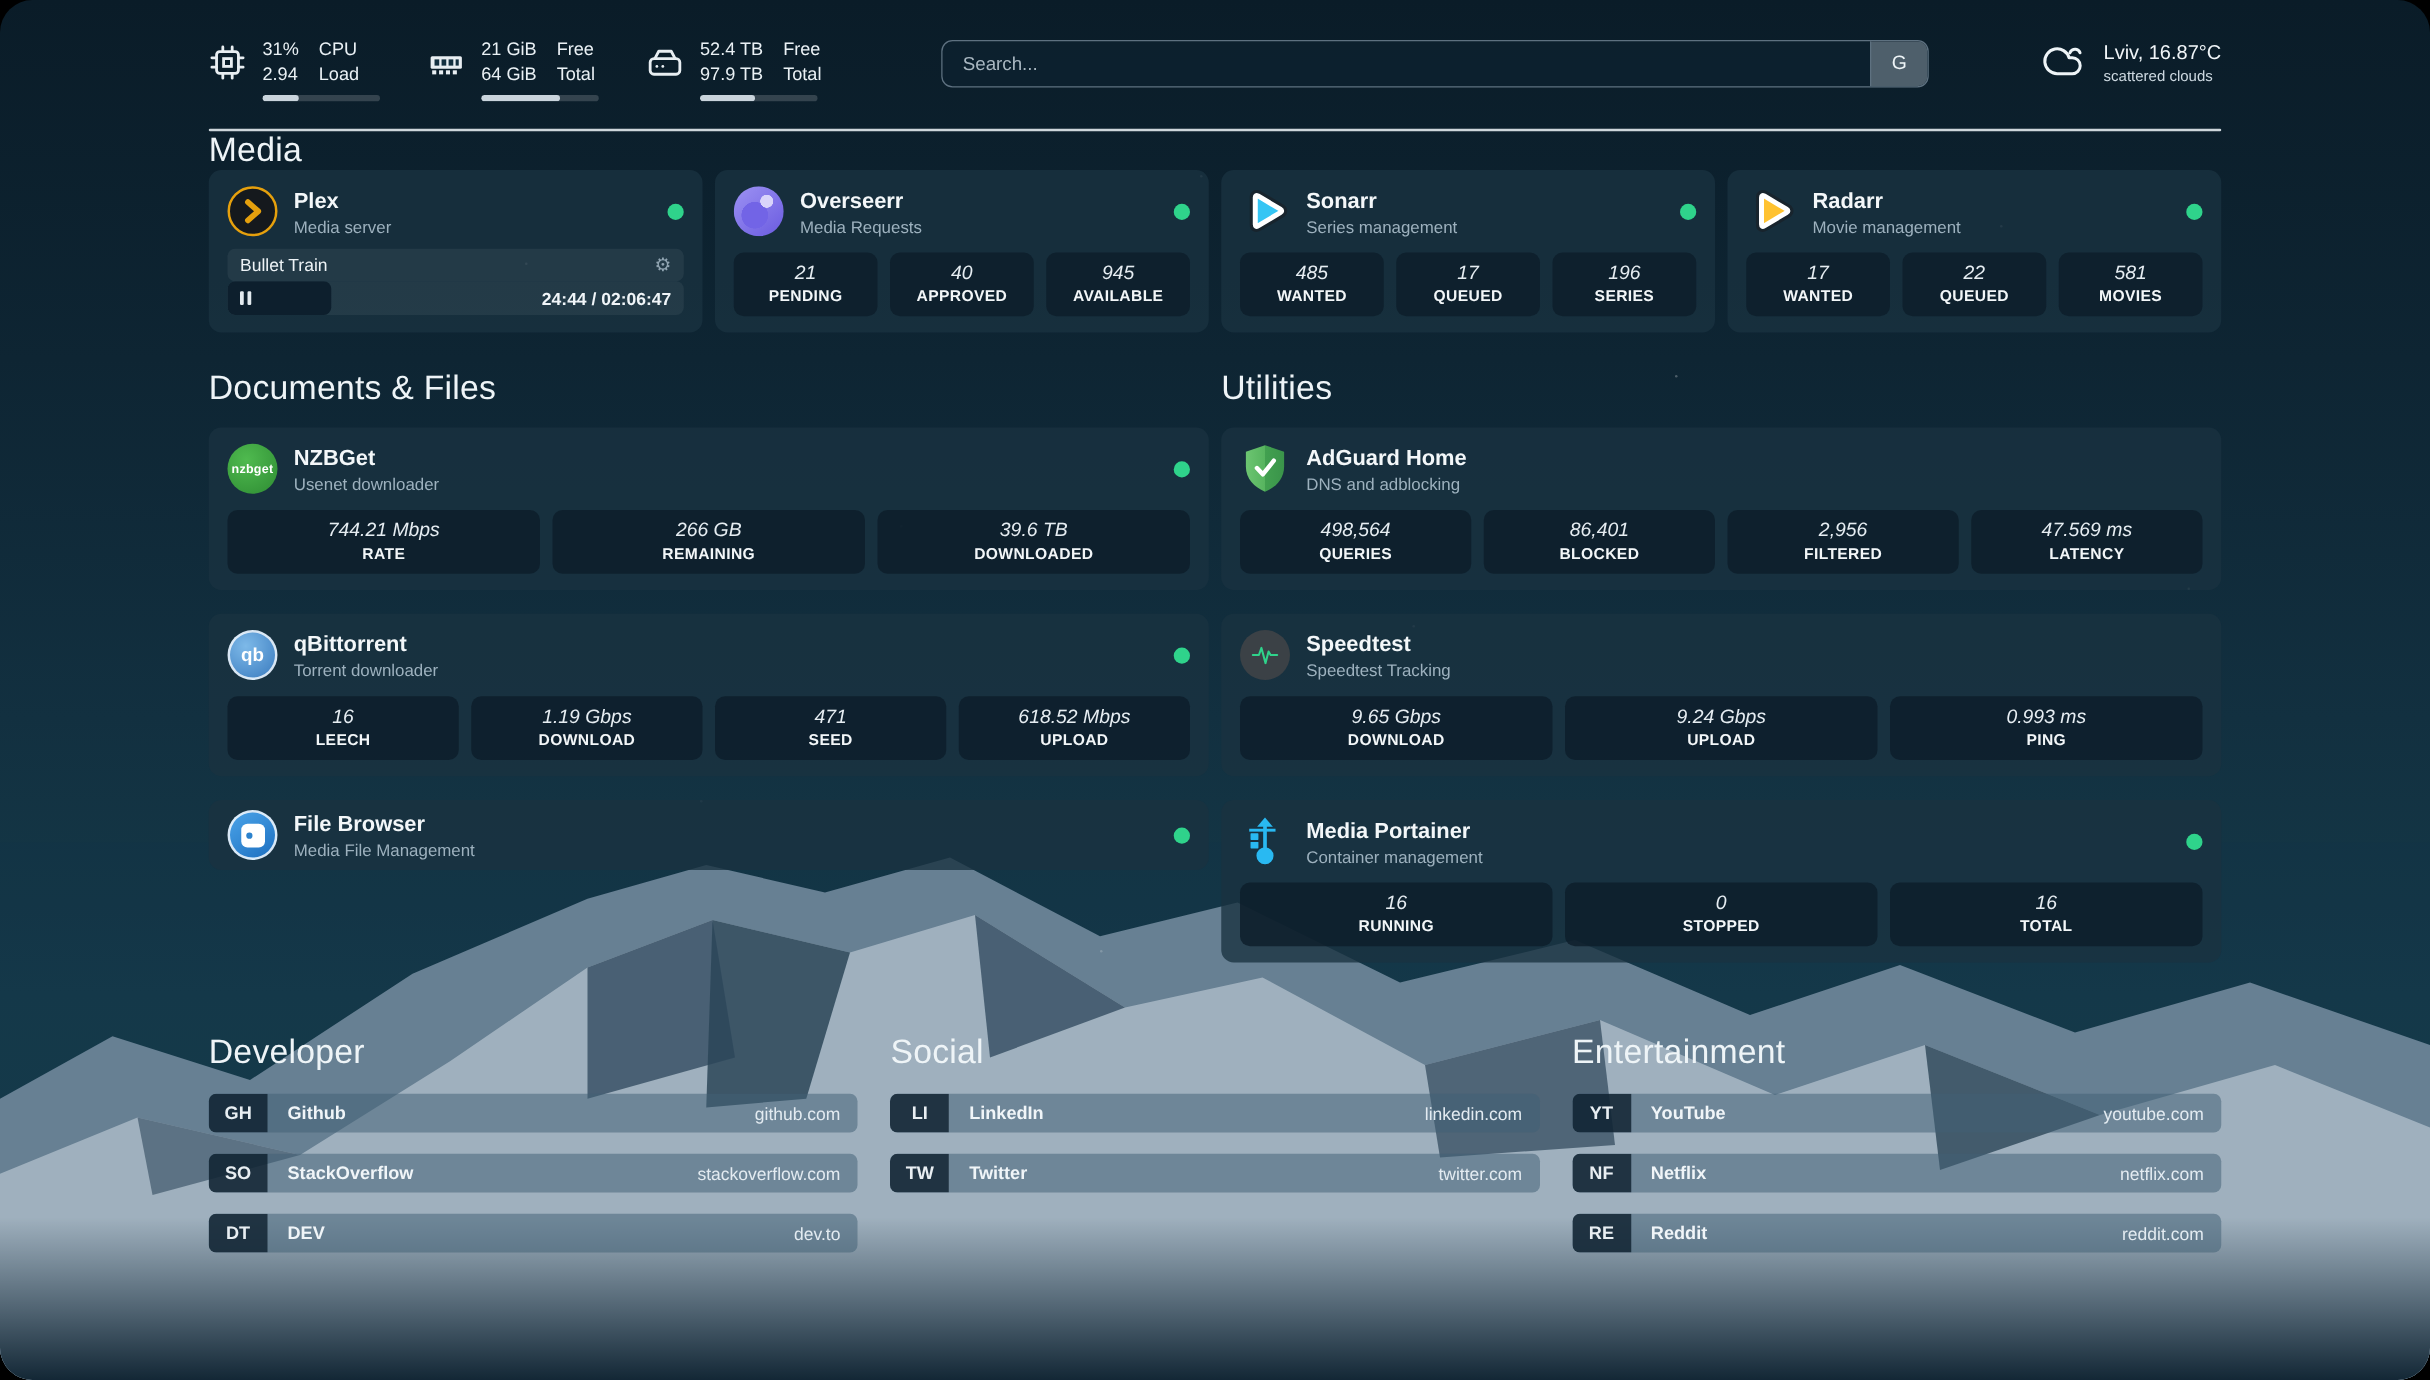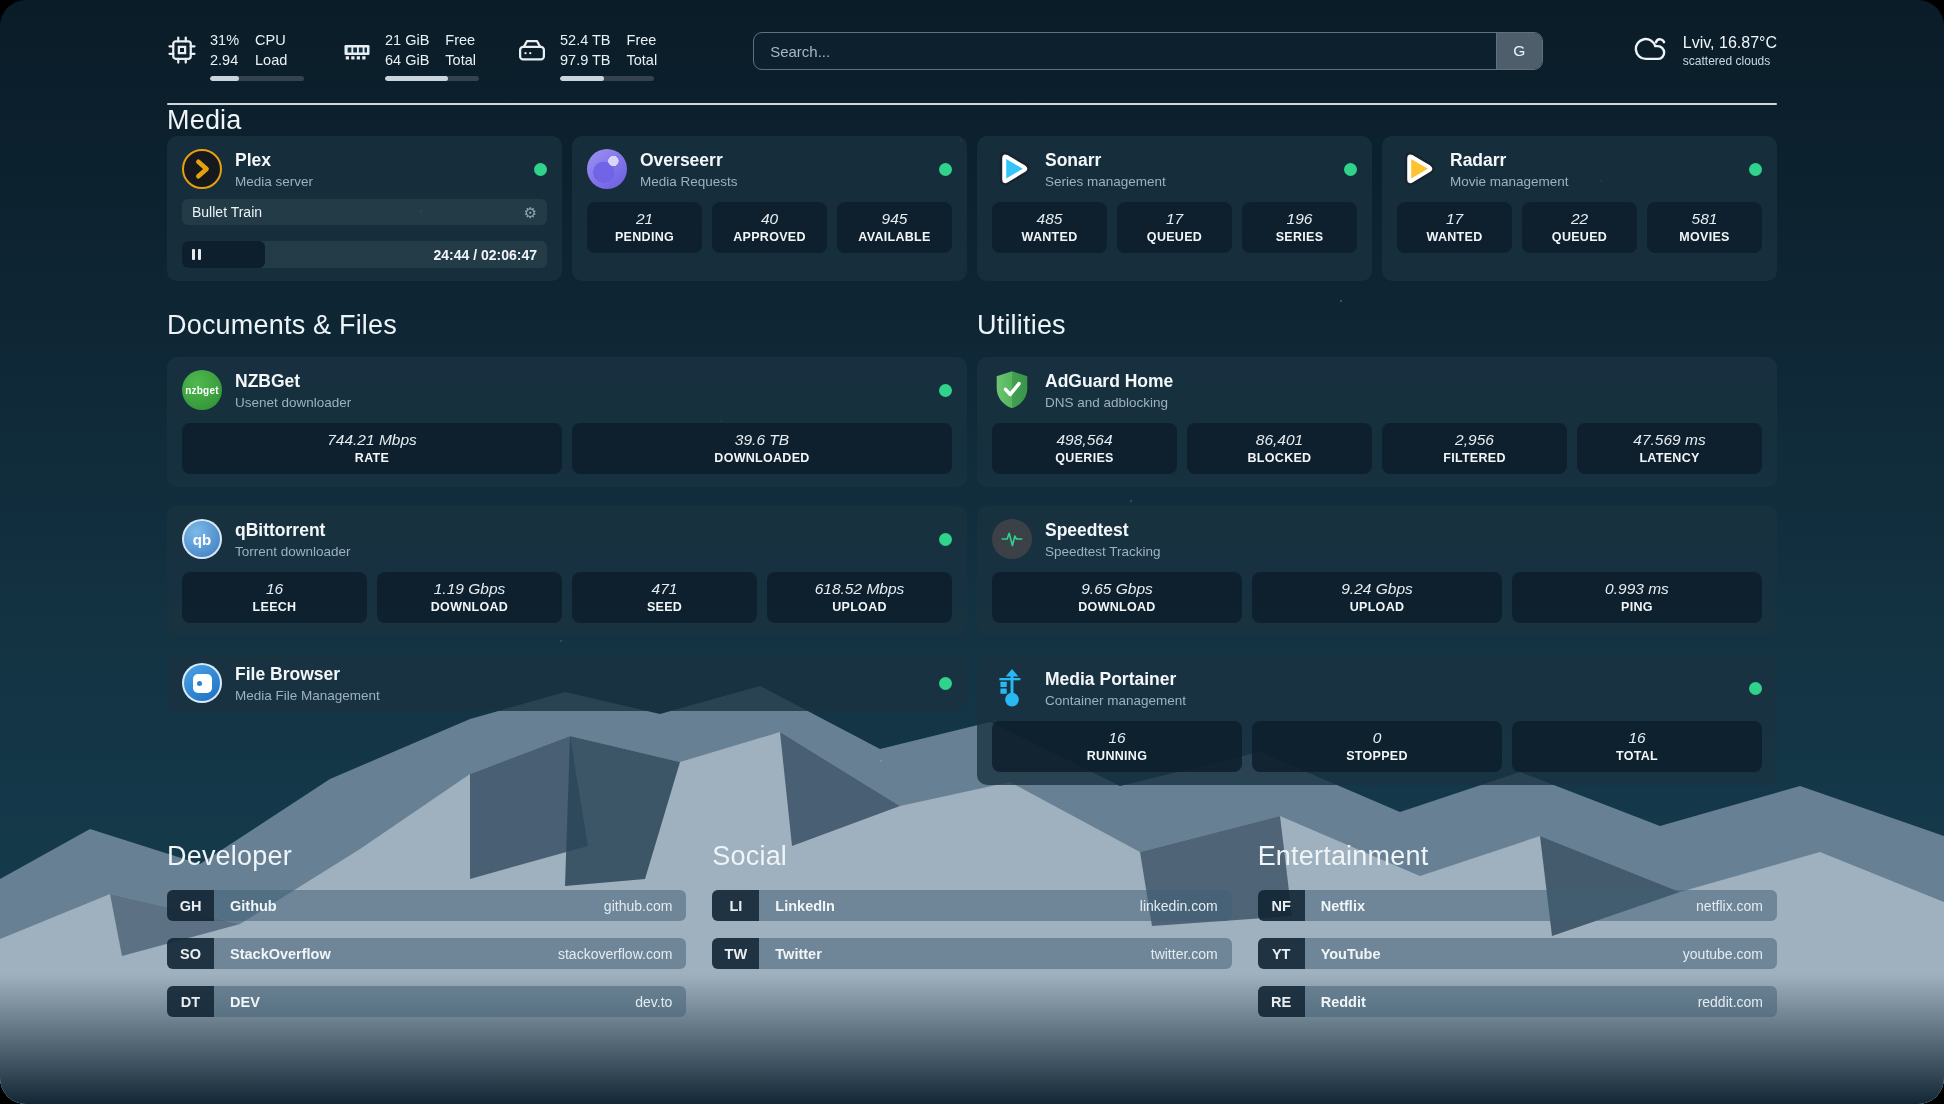--- a/index.html
+++ b/index.html
@@ -55,21 +55,21 @@
   .card-sub{font-size:13.5px;color:#9db1be;margin-top:3px;}
   .status-dot{margin-left:auto;width:13px;height:13px;border-radius:50%;background:#2fd38b;align-self:center;flex:none;}
   .tiles{display:flex;gap:10px;margin-top:13px;}
   .tile{flex:1;background:rgba(12,29,41,.8);border-radius:8px;text-align:center;padding:8px 4px 9px;}
   .tile-value{font-size:15.5px;color:#e6edf2;font-style:italic;}
   .tile-label{font-size:12.5px;font-weight:700;margin-top:2px;letter-spacing:.3px;color:#f2f6f8;}
 
   
   .plex-row{margin-top:10px;background:rgba(255,255,255,.06);border-radius:6px;padding:5px 10px;display:flex;align-items:center;font-size:14px;color:#edf3f6;}
   .gear{margin-left:auto;color:#90a4b1;font-size:15px;line-height:1;cursor:pointer;}
-  .plex-progress{margin-top:16px;position:relative;background:rgba(255,255,255,.06);border-radius:6px;height:27px;overflow:hidden;}
+  .plex-progress{margin-top:0;position:relative;background:rgba(255,255,255,.06);border-radius:6px;height:27px;overflow:hidden;}
   .plex-fill{position:absolute;left:0;top:0;bottom:0;background:#0d1f2d;border-radius:6px;display:flex;align-items:center;padding-left:10px;}
   .pause{display:flex;gap:3px;cursor:pointer;}
   .pause span{display:block;width:3px;height:11px;background:#e3eaef;border-radius:1px;}
   .plex-time{position:absolute;right:10px;top:0;bottom:0;display:flex;align-items:center;font-size:14px;font-weight:600;color:#f0f5f8;}
 
   
   .ai{width:40px;height:40px;border-radius:50%;display:flex;align-items:center;justify-content:center;flex:none;box-sizing:border-box;}
   .ai svg{display:block;}
   .ai-plex{background:#15191d;border:2px solid #e5a00d;}
   .ai-overseerr{background:
@@ -365,20 +365,24 @@
                 <span class="card-sub">Usenet downloader</span>
               </div>
               <span class="status-dot"></span>
             </div>
             <div class="tiles">
               <div class="tile">
                 <div class="tile-value">744.21 Mbps</div>
                   <div class="tile-label">RATE</div>
               </div>
               <div class="tile">
+                <div class="tile-value">266 GB</div>
+                  <div class="tile-label">REMAINING</div>
+              </div>
+              <div class="tile">
                 <div class="tile-value">39.6 TB</div>
                   <div class="tile-label">DOWNLOADED</div>
               </div>
             </div>
           </div>
 
           <div class="card">
             <div class="card-head">
               <span class="ai ai-qbit">
                   <span>qb</span>
@@ -572,30 +576,30 @@
             <span class="bm-name">Twitter</span>
             <span class="bm-url">twitter.com</span>
           </div>
         </div>
       </section>
 
       <section>
         <h2 class="sec">Entertainment</h2>
         <div class="bm-list">
           <div class="bm">
+            <span class="bm-abbr">YT</span>
+            <span class="bm-name">YouTube</span>
+            <span class="bm-url">youtube.com</span>
+          </div>
+          <div class="bm">
             <span class="bm-abbr">NF</span>
             <span class="bm-name">Netflix</span>
             <span class="bm-url">netflix.com</span>
           </div>
           <div class="bm">
-            <span class="bm-abbr">YT</span>
-            <span class="bm-name">YouTube</span>
-            <span class="bm-url">youtube.com</span>
-          </div>
-          <div class="bm">
             <span class="bm-abbr">RE</span>
             <span class="bm-name">Reddit</span>
             <span class="bm-url">reddit.com</span>
           </div>
         </div>
       </section>
     </div>
 
   </div>
 </div>

